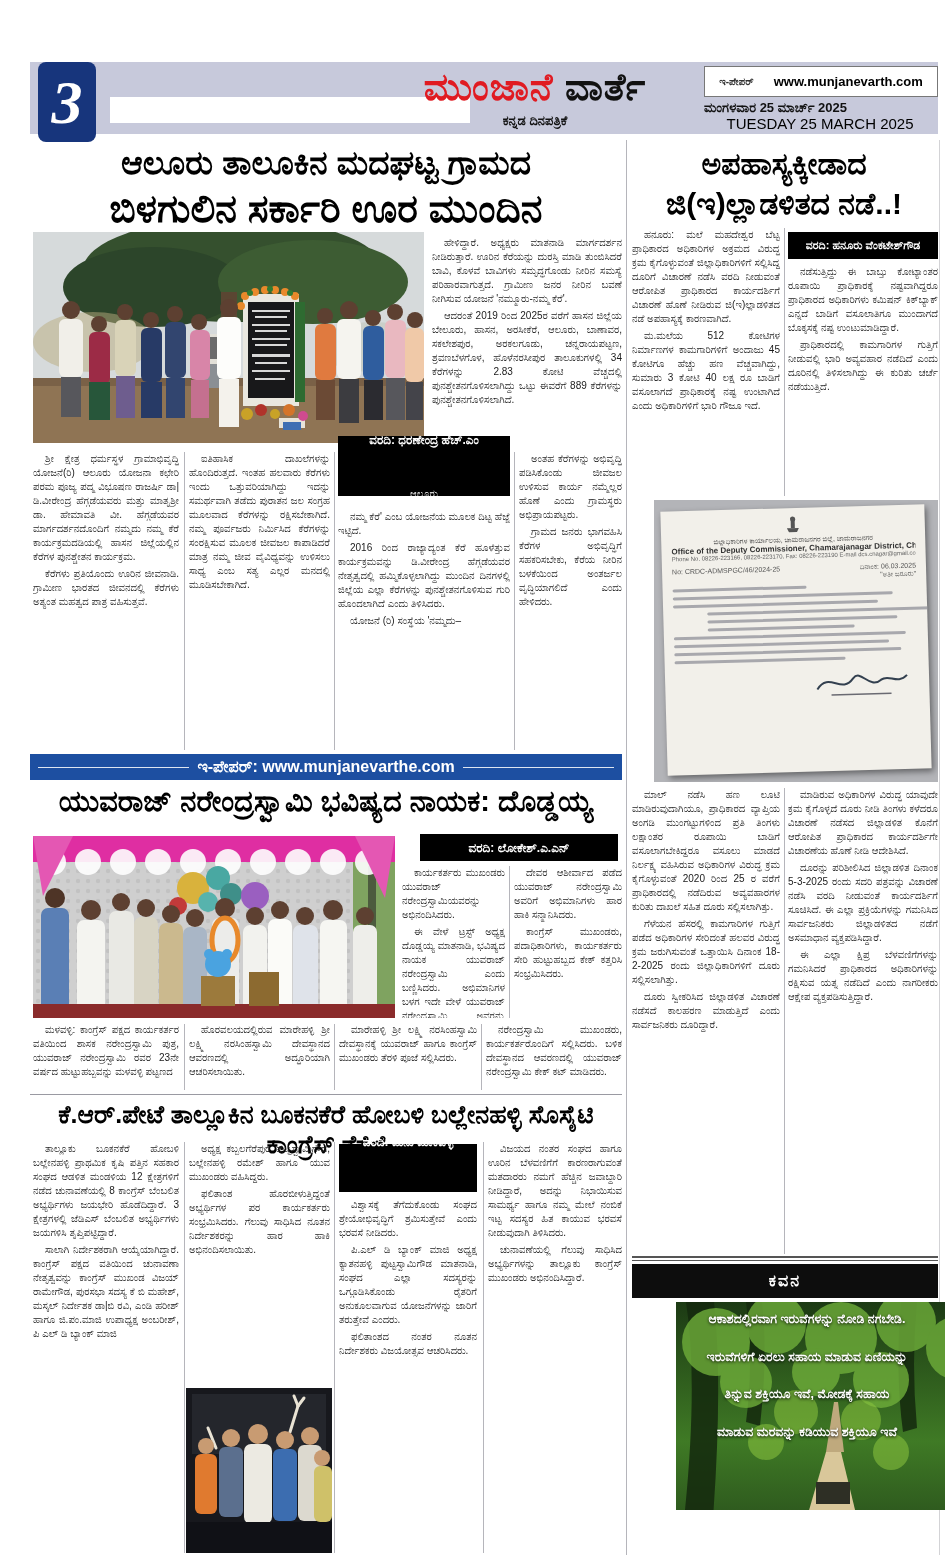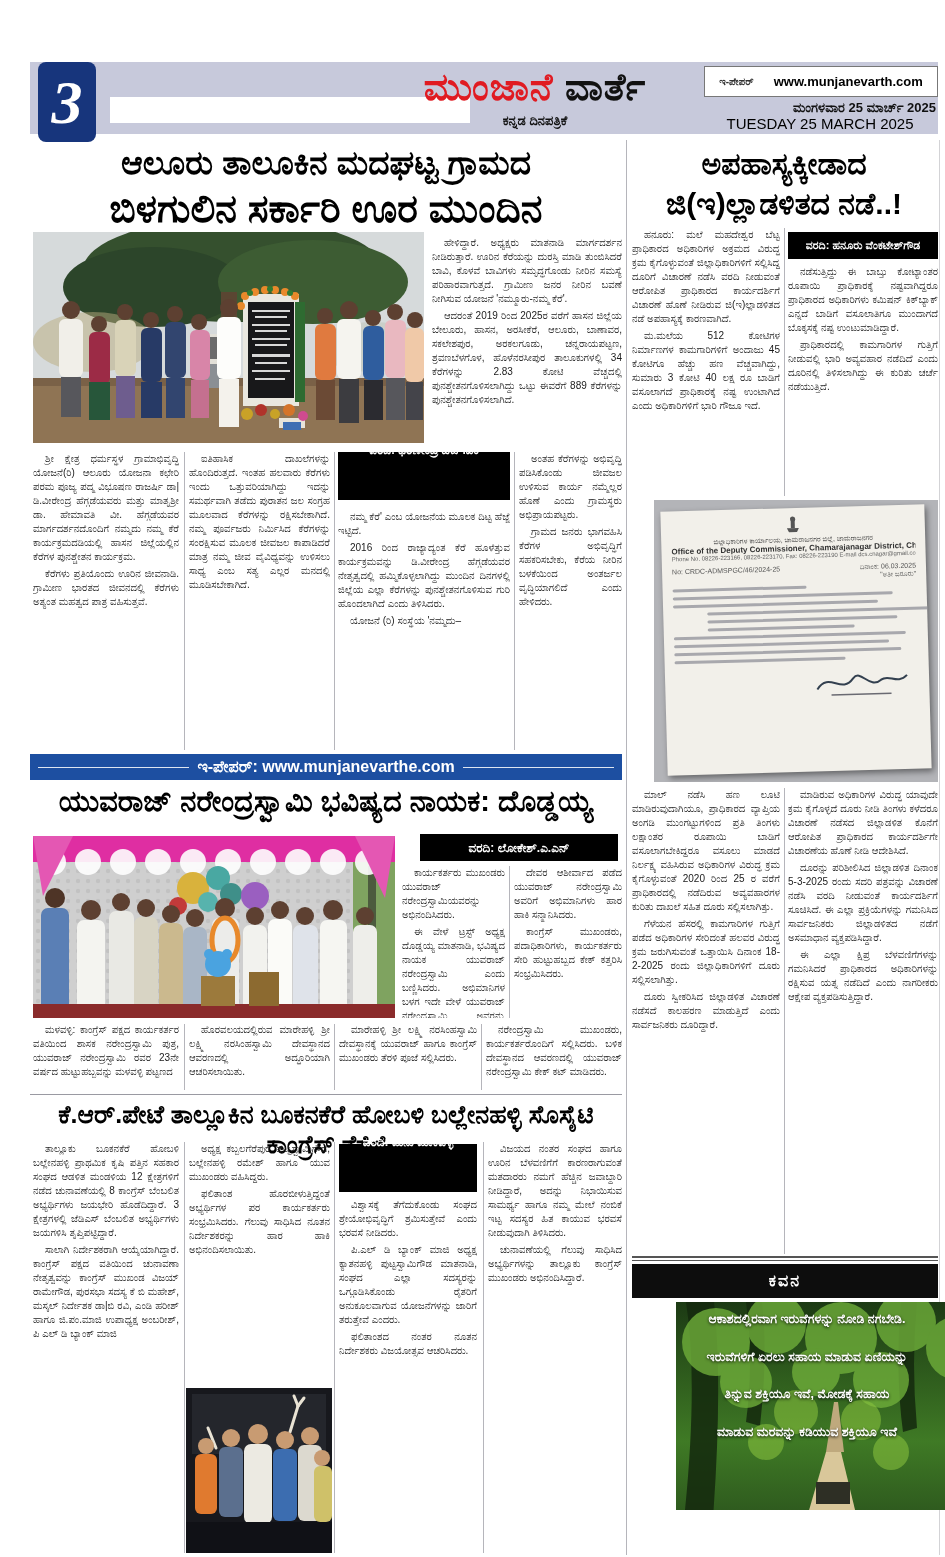--- a/index.html
+++ b/index.html
@@ -10,21 +10,21 @@
   .numbox{background:#17357c;color:#fff;border-radius:8px;display:flex;align-items:center;justify-content:center;
           font-family:"Liberation Serif",serif;font-size:62px;font-weight:bold;font-style:italic;}
   .whitestripe{background:#ffffff;}
   .masthead{text-align:center;font-weight:800;font-size:38px;letter-spacing:1px;white-space:nowrap;}
   .masthead .red{color:#e01b22;}
   .masthead .blk{color:#111;}
   .mast-sub{text-align:center;font-weight:bold;font-size:13px;color:#111;}
   .epaper-box{background:#fff;border:1px solid #777;display:flex;align-items:center;justify-content:center;gap:20px;}
   .epaper-box .lbl{font-size:10px;font-weight:bold;color:#333;}
   .epaper-box .url{font-size:13px;font-weight:bold;color:#000;}
-  .date-kn{font-size:13px;font-weight:bold;text-align:right;color:#111;}
+  .date-kn{font-size:13px;font-weight:bold;text-align:left;color:#111;}
   .date-en{font-size:15px;font-weight:normal;text-align:center;color:#000;}
   
   .hl{font-weight:800;color:#000;text-align:center;line-height:1.18;}
   
   .col{font-size:10px;line-height:1.4;text-align:justify;overflow:hidden;}
   .col p{margin:0 0 3px 0;text-indent:12px;}
   .byline{background:#000;color:#fff;text-align:center;display:flex;flex-direction:column;justify-content:center;gap:1px;}
   .byline .nm{font-size:12px;font-weight:bold;}
   .byline .pl{font-size:10px;margin-top:40px;}
   .rule-v{background:#b5b5bb;width:1px;}
@@ -187,21 +187,21 @@
 <div class="abs rule-v" style="left:184px;top:452px;height:298px;"></div>
 <div class="abs rule-v" style="left:334px;top:452px;height:298px;"></div>
 <div class="abs rule-v" style="left:514px;top:452px;height:298px;"></div>
 <div class="abs col" style="left:33px;top:452px;width:146px;height:298px;">
     <p>ಶ್ರೀ ಕ್ಷೇತ್ರ ಧರ್ಮಸ್ಥಳ ಗ್ರಾಮಾಭಿವೃದ್ಧಿ ಯೋಜನೆ(ರಿ) ಆಲೂರು ಯೋಜನಾ ಕಛೇರಿ ಪರಮ ಪೂಜ್ಯ ಪದ್ಮ ವಿಭೂಷಣ ರಾಜರ್ಷಿ ಡಾ| ಡಿ.ವೀರೇಂದ್ರ ಹೆಗ್ಗಡೆಯವರು ಮತ್ತು ಮಾತೃಶ್ರೀ ಡಾ. ಹೇಮಾವತಿ ವೀ. ಹೆಗ್ಗಡೆಯವರ ಮಾರ್ಗದರ್ಶನದೊಂದಿಗೆ ನಮ್ಮದು ನಮ್ಮ ಕೆರೆ ಕಾರ್ಯಕ್ರಮದಡಿಯಲ್ಲಿ ಹಾಸನ ಜಿಲ್ಲೆಯಲ್ಲಿನ ಕೆರೆಗಳ ಪುನಶ್ಚೇತನ ಕಾರ್ಯಕ್ರಮ.</p>
     <p>ಕೆರೆಗಳು ಪ್ರತಿಯೊಂದು ಊರಿನ ಜೀವನಾಡಿ. ಗ್ರಾಮೀಣ ಭಾರತದ ಜೀವನದಲ್ಲಿ ಕೆರೆಗಳು ಅತ್ಯಂತ ಮಹತ್ವದ ಪಾತ್ರ ವಹಿಸುತ್ತವೆ.</p>
   </div>
 <div class="abs col" style="left:189px;top:452px;width:141px;height:298px;">
     <p>ಐತಿಹಾಸಿಕ ದಾಖಲೆಗಳನ್ನು ಹೊಂದಿರುತ್ತದೆ. ಇಂತಹ ಹಲವಾರು ಕೆರೆಗಳು ಇಂದು ಒತ್ತುವರಿಯಾಗಿದ್ದು ಇದನ್ನು ಸಮರ್ಥವಾಗಿ ತಡೆದು ಪುರಾತನ ಜಲ ಸಂಗ್ರಹ ಮೂಲವಾದ ಕೆರೆಗಳನ್ನು ರಕ್ಷಿಸಬೇಕಾಗಿದೆ. ನಮ್ಮ ಪೂರ್ವಜರು ನಿರ್ಮಿಸಿದ ಕೆರೆಗಳನ್ನು ಸಂರಕ್ಷಿಸುವ ಮೂಲಕ ಜೀವಜಲ ಕಾಪಾಡಿದರೆ ಮಾತ್ರ ನಮ್ಮ ಜೀವ ವೈವಿಧ್ಯವನ್ನು ಉಳಿಸಲು ಸಾಧ್ಯ ಎಂಬ ಸತ್ಯ ಎಲ್ಲರ ಮನದಲ್ಲಿ ಮೂಡಿಸಬೇಕಾಗಿದೆ.</p>
   </div>
-<div class="abs byline" style="left:338px;top:452px;width:172px;height:48px;">
+<div class="abs byline" style="left:338px;top:436px;width:172px;height:60px;">
   <span class="nm">ವರದಿ: ಧರಣೇಂದ್ರ ಹೆಚ್.ಎಂ</span>
   <span class="pl">ಆಲೂರು</span>
 </div>
 <div class="abs col" style="left:338px;top:510px;width:172px;height:240px;">
     <p>ನಮ್ಮ ಕೆರೆ' ಎಂಬ ಯೋಜನೆಯ ಮೂಲಕ ದಿಟ್ಟ ಹೆಜ್ಜೆ ಇಟ್ಟಿದೆ.</p>
     <p>2016 ರಿಂದ ರಾಜ್ಯಾದ್ಯಂತ ಕೆರೆ ಹೂಳೆತ್ತುವ ಕಾರ್ಯಕ್ರಮವನ್ನು ಡಿ.ವೀರೇಂದ್ರ ಹೆಗ್ಗಡೆಯವರ ನೇತೃತ್ವದಲ್ಲಿ ಹಮ್ಮಿಕೊಳ್ಳಲಾಗಿದ್ದು ಮುಂದಿನ ದಿನಗಳಲ್ಲಿ ಜಿಲ್ಲೆಯ ಎಲ್ಲಾ ಕೆರೆಗಳನ್ನು ಪುನಶ್ಚೇತನಗೊಳಿಸುವ ಗುರಿ ಹೊಂದಲಾಗಿದೆ ಎಂದು ತಿಳಿಸಿದರು.</p>
     <p>ಯೋಜನೆ (ರಿ) ಸಂಸ್ಥೆಯ 'ನಮ್ಮದು–</p>
   </div>
 <div class="abs col" style="left:519px;top:452px;width:103px;height:298px;">
     <p>ಅಂತಹ ಕೆರೆಗಳನ್ನು ಅಭಿವೃದ್ಧಿ ಪಡಿಸಿಕೊಂಡು ಜೀವಜಲ ಉಳಿಸುವ ಕಾರ್ಯ ನಮ್ಮೆಲ್ಲರ ಹೊಣೆ ಎಂದು ಗ್ರಾಮಸ್ಥರು ಅಭಿಪ್ರಾಯಪಟ್ಟರು.</p>

